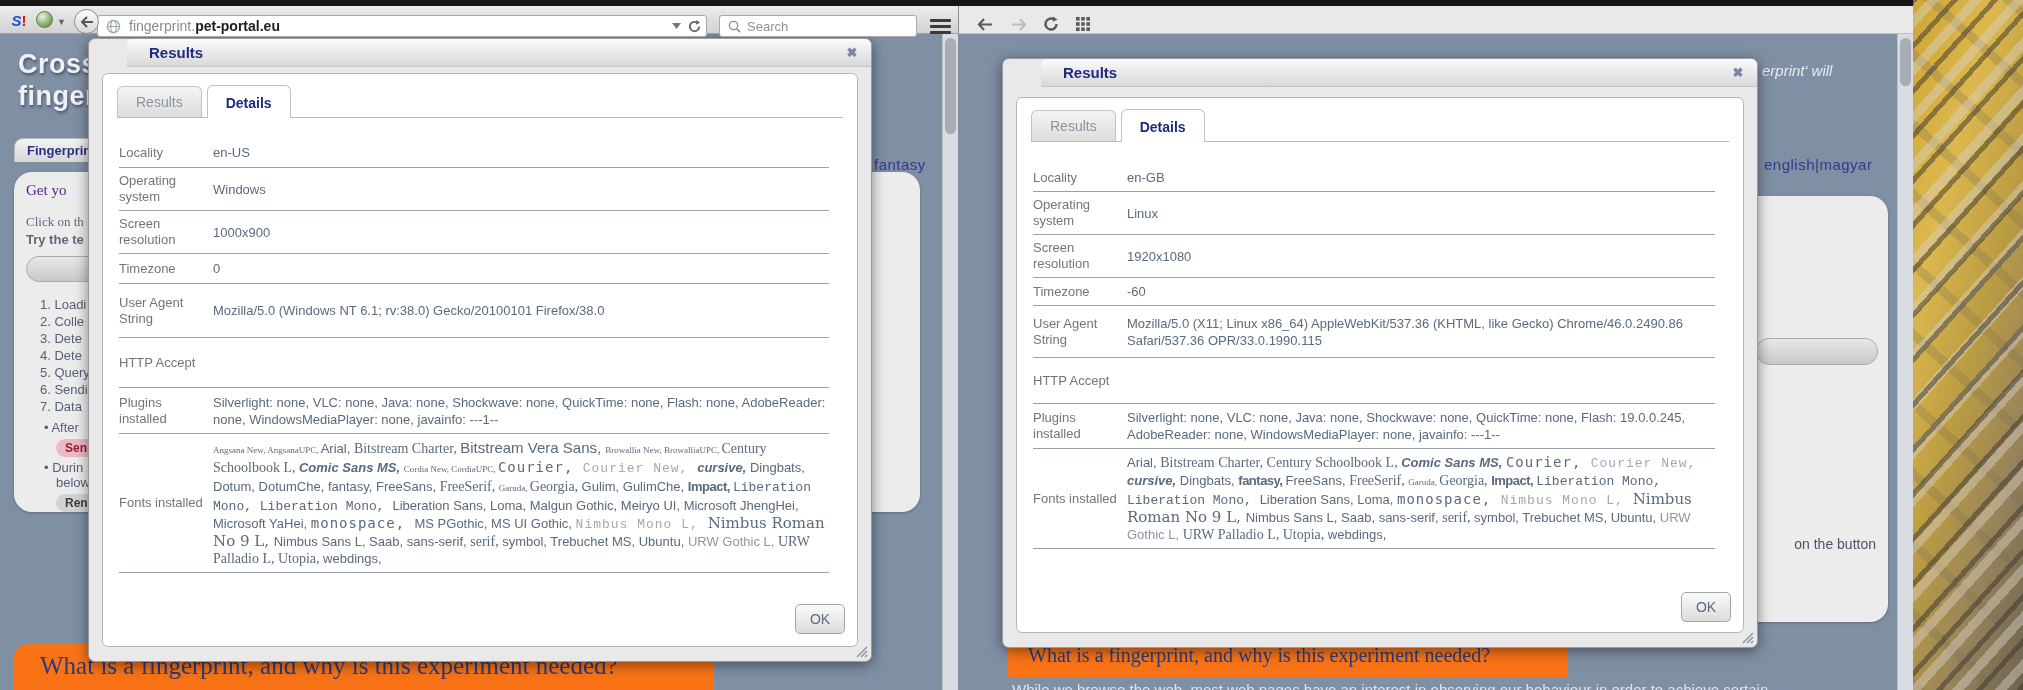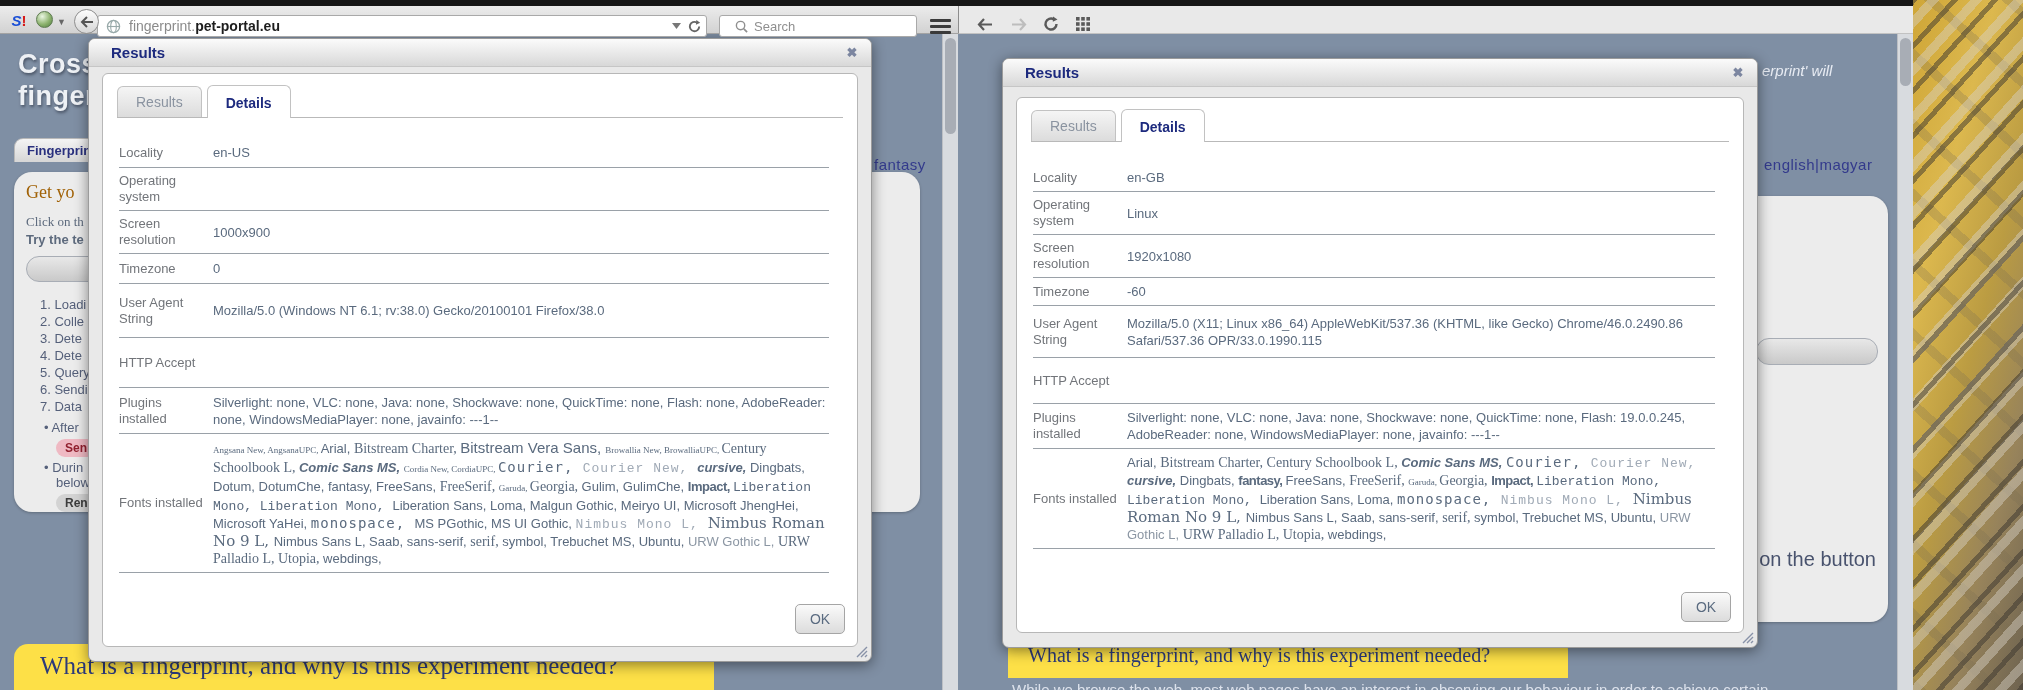--- a/index.html
+++ b/index.html
@@ -21,21 +21,21 @@
   .onion-caret { left:57px; top:11px; color:#666; }
   .backbtn { left:74px; top:3px; width:25px; height:25px; border-radius:50%;
     background:linear-gradient(#fdfdfd,#d6d6d6); border:1px solid #8e8e8e; z-index:3; }
   .urlbar-l { position:absolute; left:97px; top:9px; width:610px; height:22px; background:#fff;
     border:1px solid #a9a9a9; border-radius:3px; display:flex; align-items:center; padding:0 4px 0 8px; z-index:2; }
   .urltext { font-size:14px; margin-left:8px; white-space:nowrap; }
   .urltext .gray { color:#8b8b8b; }
   .urltext .bold { color:#1d1d1d; font-weight:bold; }
   .url-right { margin-left:auto; display:flex; align-items:center; gap:6px; }
   .searchbox { position:absolute; left:719px; top:9px; width:198px; height:22px; background:#fff;
-    border:1px solid #a9a9a9; border-radius:3px; display:flex; align-items:center; padding:0 15px; gap:6px; }
+    border:1px solid #a9a9a9; border-radius:3px; display:flex; align-items:center; padding:0 8px; gap:6px; }
   .searchbox span { color:#8f8f8f; font-size:13px; }
   .hamb { left:929px; top:11px; width:23px; height:18px; flex-direction:column; gap:3px; }
   .hamb i { display:block; width:21px; height:3px; background:#3a3a3a; border-radius:1px; }
   .nav-ico { top:7px; width:24px; height:22px; }
   .urlbar-r { position:absolute; left:1096px; top:8px; width:712px; height:23px; background:#fff;
     border:1px solid #c0c0c0; border-radius:4px; display:flex; align-items:center; padding:0 2px 0 4px; z-index:2; }
   .sitebadge { width:18px; height:18px; border-radius:50%; background:#98a2ad; display:flex;
     align-items:center; justify-content:center; flex:0 0 auto; }
   .badge-sep { width:1px; height:16px; background:#d5d5d5; margin:0 6px; }
   .heartbtn { position:absolute; left:1812px; top:7px; width:38px; height:25px; border:1px solid #cfcfcf;
@@ -48,37 +48,37 @@
   .sbar .thumb { position:absolute; left:2px; width:11px; background:#a8adb5; border-radius:6px; }
 
   
   .page-frag { position:absolute; z-index:1; }
   .hero { color:#eef1f5; font-weight:bold; font-size:27px; letter-spacing:0.5px;
     text-shadow:1px 2px 3px rgba(30,35,50,0.55); line-height:32px; }
   .tabbadge { background:linear-gradient(#f4f4f4,#d6d6d6); border:1px solid #b9b9b9; border-bottom:none;
     border-radius:9px 9px 0 0; color:#29307e; font-weight:bold; font-size:13px; padding:4px 12px; }
   .lang { color:#333a8c; font-size:15px; letter-spacing:0.5px; }
   .panel { background:#ececec; border-radius:18px; box-shadow:0 1px 3px rgba(0,0,0,0.25); }
-  .panel-h { font-family:"Liberation Serif", serif; color:#a16207; font-size:18px; }
+  .panel-h { font-family:"Liberation Serif", serif; color:#4c1d95; font-size:15px; }
   .mut { color:#5d6a7d; font-size:13px; }
   .pill { background:linear-gradient(#e8e8e8,#c9c9c9); border:1px solid #a8adb5; border-radius:13px; }
   .step { color:#55607a; font-size:13px; line-height:17px; }
   .bullet { color:#55607a; font-size:13px; }
   .badge-red { display:inline-block; background:#efb9c3; color:#92202f; font-weight:bold;
     font-size:12px; border-radius:9px; padding:2px 9px; }
   .badge-gray { display:inline-block; background:#d3d3d3; color:#3d3d3d; font-weight:bold;
     font-size:12px; border-radius:9px; padding:2px 9px; }
-  .h-band { background:#fde047; border-radius:14px 14px 0 0; }
+  .h-band { background:#f97316; border-radius:14px 14px 0 0; }
   .serif-h { font-family:"Liberation Serif", serif; color:#2c3a7a; }
   .pale { color:#dde2ec; font-size:15px; }
   .italic-pale { color:#e8ecf3; font-size:15px; font-style:italic; }
 
   
   .dlg { position:absolute; background:#e9e9e9; border:1px solid #9b9b9b; border-radius:7px;
-    box-shadow:0 3px 14px rgba(0,0,0,0.45); z-index:5; }
+    box-shadow:0 3px 14px rgba(0,0,0,0.45); z-index:5;padding-left:38px; }
   .dlg-title { height:28px; border-radius:6px 6px 0 0; background:linear-gradient(#fbfbfb,#d8d8d8);
     border-bottom:1px solid #c6c6c6; display:flex; align-items:center; padding:0 10px 0 22px; }
   .dlg-title span.t { color:#1d2a7e; font-weight:bold; font-size:15px; }
   .dlg-x { margin-left:auto; color:#7c86a0; font-weight:bold; font-size:13px; cursor:default;
     width:18px; height:18px; display:flex; align-items:center; justify-content:center; }
   .dlg-inner { position:absolute; left:13px; right:13px; background:#fff; border:1px solid #b7b7b7;
     border-radius:6px; }
   .tabs { position:absolute; left:14px; top:10px; right:14px; height:34px;
     border-bottom:1px solid #b9b9b9; display:flex; align-items:flex-end; gap:5px; }
   .tab { font-size:14px; padding:7px 18px; border:1px solid #c2c2c2; border-bottom:none;
@@ -263,21 +263,21 @@
   </div>
 
   <div class="sbar" style="left:942px;">
     <div class="thumb" style="top:4px; height:96px;"></div>
   </div>
 
   <div class="page-frag italic-pale" style="left:1762px; top:62px;">erprint' will</div>
   <div class="page-frag lang" style="left:1764px; top:156px;">english|magyar</div>
   <div class="page-frag panel" style="left:1040px; top:196px; width:848px; height:426px;">
     <div class="pill" style="position:absolute; right:10px; top:142px; width:122px; height:27px;"></div>
-    <div class="mut" style="position:absolute; right:12px; top:352px; font-size:20px; color:#49536e; white-space:nowrap;">on the button</div>
+    <div class="mut" style="position:absolute; right:12px; top:340px; font-size:14px; color:#49536e; white-space:nowrap;">on the button</div>
   </div>
   <div class="page-frag h-band" style="left:1008px; top:636px; width:560px; height:42px;">
     <div class="serif-h" style="position:absolute; left:20px; top:8px; font-size:20px; white-space:nowrap;">What is a fingerprint, and why is this experiment needed?</div>
   </div>
   <div class="page-frag pale" style="left:1012px; top:681px; width:890px; white-space:nowrap;">While we browse the web, most web pages have an interest in observing our behaviour in order to achieve certain</div>
 
   <div class="sbar" style="left:1897px;">
     <div class="thumb" style="top:4px; height:48px;"></div>
   </div>
 
@@ -291,20 +291,21 @@
         <div class="tab">Results</div>
         <div class="tab active">Details</div>
       </div>
       <div class="dlg-rows" style="top:64px;">
         <div class="row" style="min-height:30px;">
             <div class="lbl">Locality</div>
             <div class="val">en-US</div>
           </div>
         <div class="row" style="min-height:42px;">
             <div class="lbl">Operating system</div>
+            <div class="val">Windows</div>
           </div>
         <div class="row" style="min-height:42px;">
             <div class="lbl">Screen resolution</div>
             <div class="val">1000x900</div>
           </div>
         <div class="row" style="min-height:30px;">
             <div class="lbl">Timezone</div>
             <div class="val">0</div>
           </div>
         <div class="row" style="min-height:54px;">

